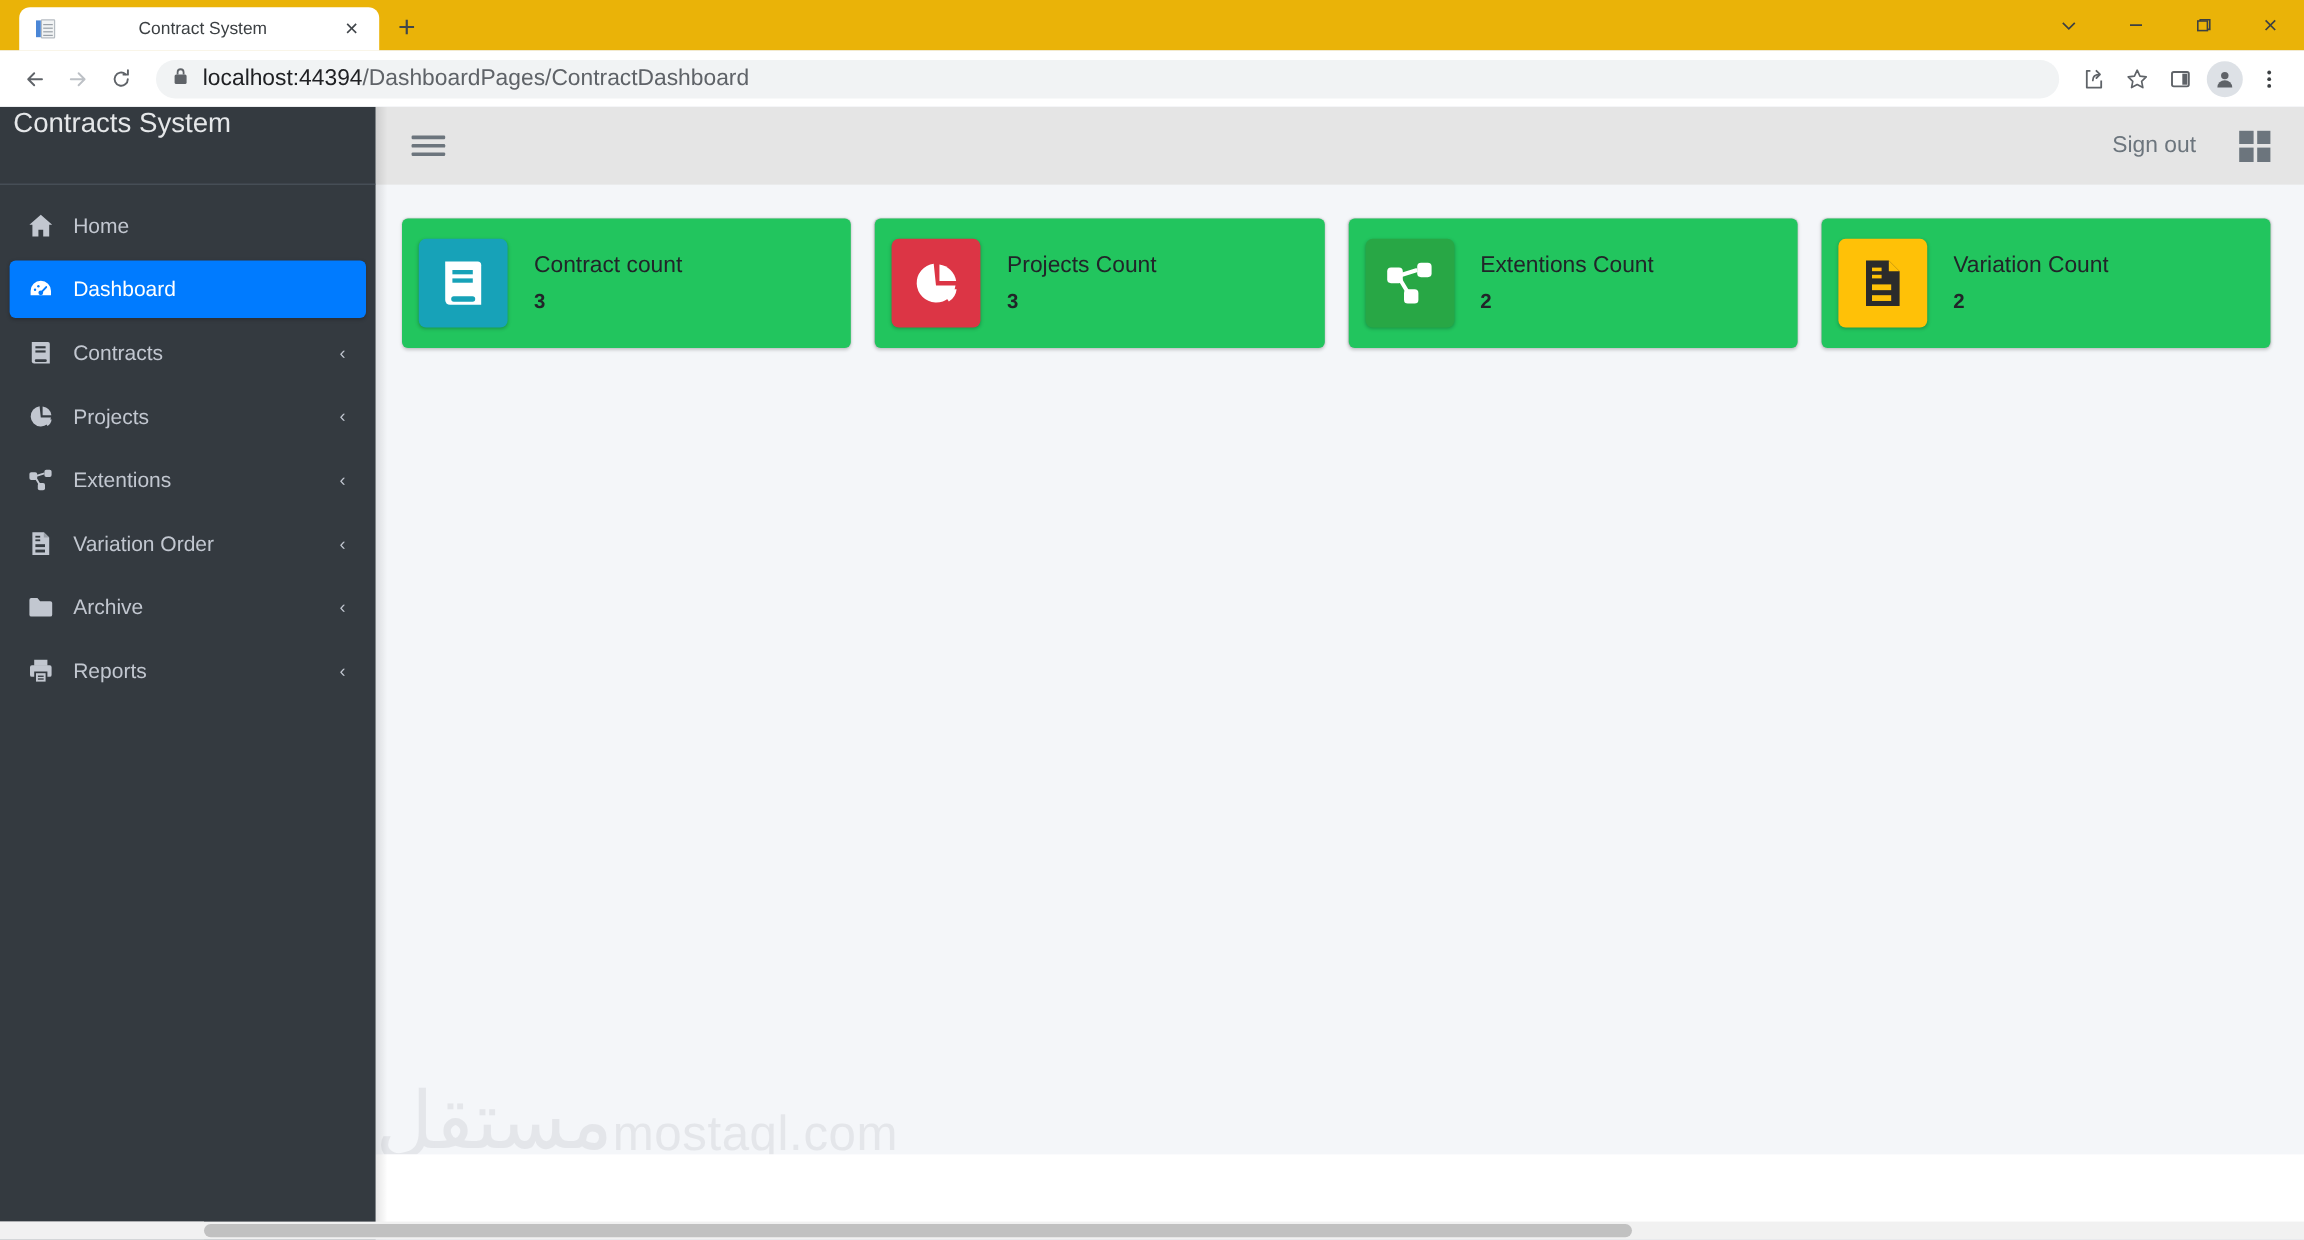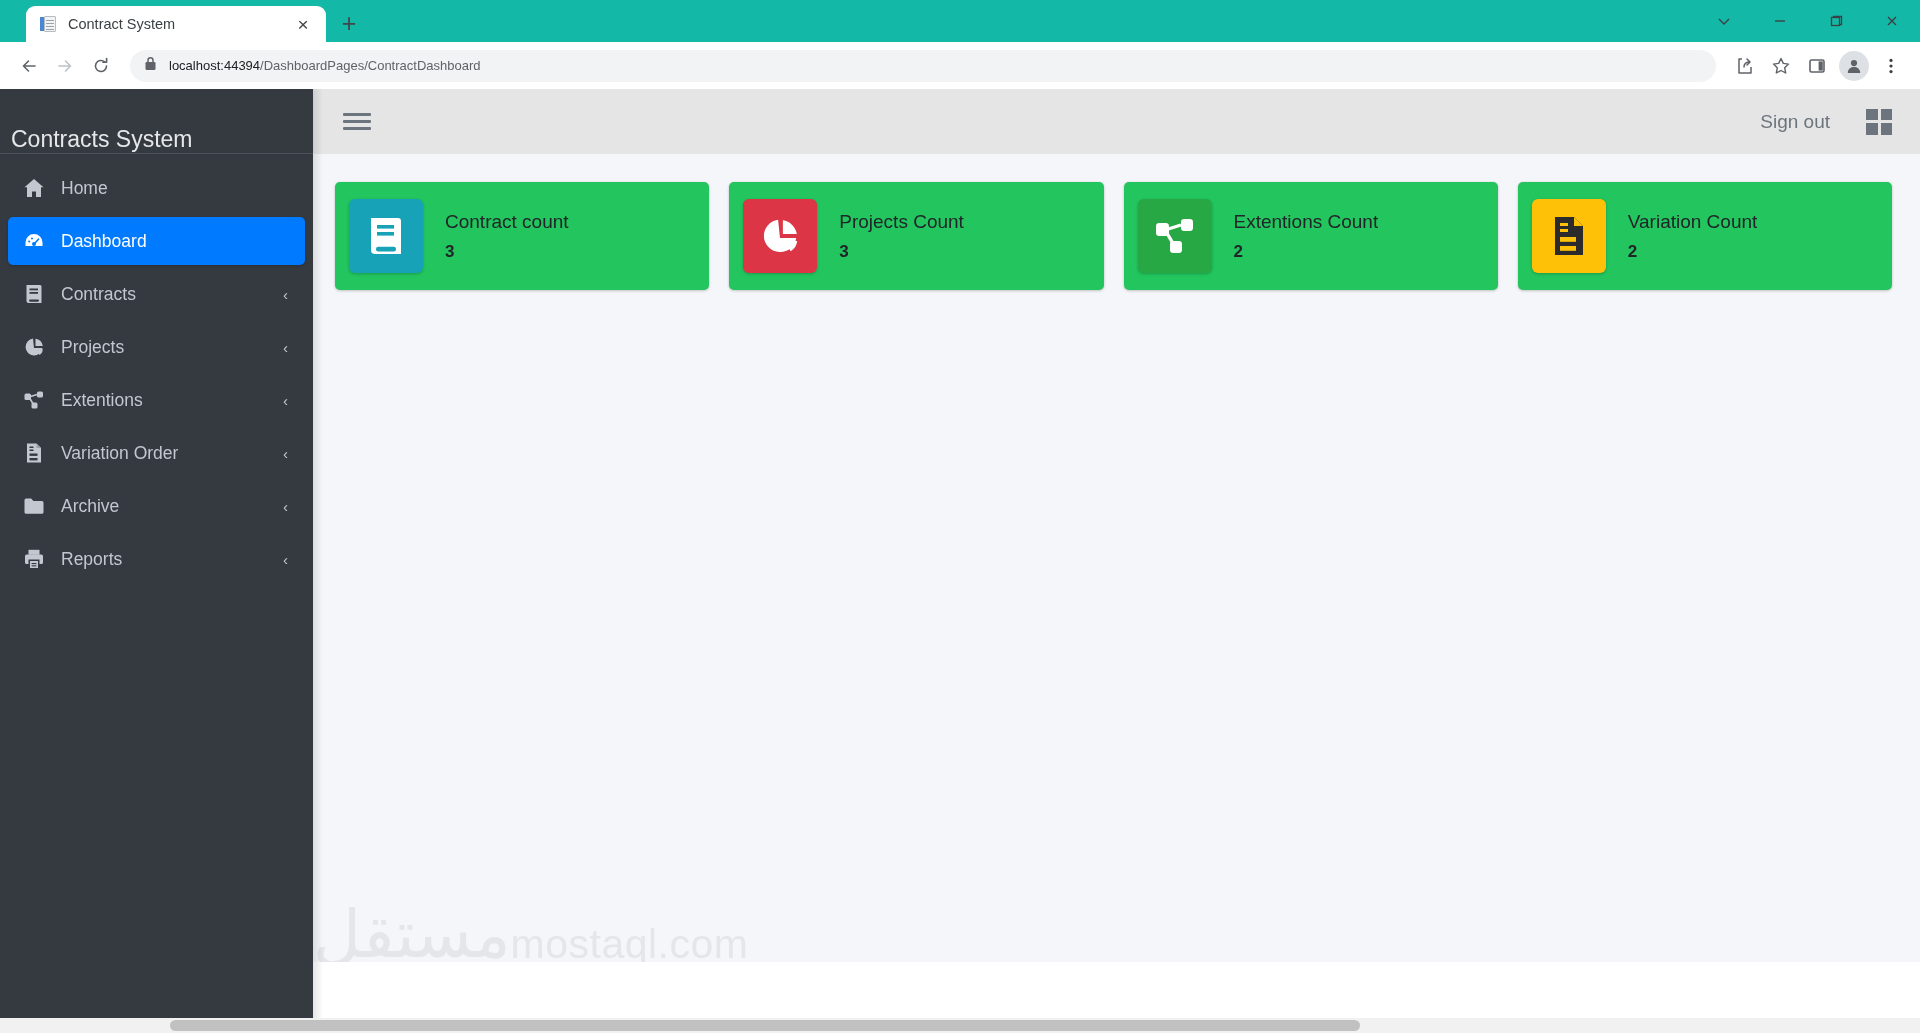--- a/index.html
+++ b/index.html
@@ -8,22 +8,22 @@
     width: 1920px; height: 1033px;
     overflow: hidden;
     font-family: "Liberation Sans", sans-serif;
     background: #d6d9de;
   }
 
   
   .browser { width: 1920px; height: 1033px; display: flex; flex-direction: column; }
 
   .tabstrip {
-    height: 42px; background: #14b8a6;
-    display: flex; align-items: flex-end; padding-left: 26px; flex: 0 0 42px;
+    height: 42px; background: #eab308;
+    display: flex; align-items: flex-end; padding-left: 16px; flex: 0 0 42px; text-align: center;
   }
   .tab {
     width: 300px; height: 36px; background: #ffffff;
     border-radius: 9px 9px 0 0;
     display: flex; align-items: center; padding: 0 10px 0 14px;
     position: relative;
   }
   .tab-favicon {
     width: 17px; height: 17px; flex: 0 0 17px; margin-right: 11px;
     position: relative;
@@ -70,21 +70,21 @@
     display: flex; align-items: center; justify-content: center; color: #5f6368;
     flex: 0 0 34px;
   }
   .tbtn.disabled { color: #bdc1c6; }
   .omnibox {
     flex: 1; height: 32px; background: #f1f3f4; border-radius: 16px;
     display: flex; align-items: center; padding: 0 14px; margin: 0 10px;
     gap: 12px; min-width: 0;
   }
   .omnibox .url {
-    font-size: 13px; color: #5f6368; white-space: nowrap;
+    font-size: 19px; color: #5f6368; white-space: nowrap;
     overflow: hidden; text-overflow: ellipsis;
   }
   .omnibox .url b { color: #202124; font-weight: 400; }
   .tb-right { display: flex; align-items: center; gap: 2px; }
   .profile-pill {
     width: 30px; height: 30px; border-radius: 50%; background: #dde1e6;
     display: flex; align-items: center; justify-content: center; color: #5f6368;
     margin: 0 3px;
   }
 
@@ -94,21 +94,21 @@
     background: #f4f6f9;
   }
 
   
   .sidebar {
     width: 313px; flex: 0 0 313px; background: #343a40; color: #c2c7d0;
     display: flex; flex-direction: column; overflow: hidden;
     position: relative; z-index: 3;
   }
   .brand {
-    height: 65px; flex: 0 0 65px; display: flex; align-items: flex-end;
+    height: 65px; flex: 0 0 65px; display: flex; align-items: flex-start;
     padding-left: 11px; border-bottom: 1px solid #4b545c;
   }
   .brand-text { font-size: 23px; color: #e5e7e9; font-weight: 400; white-space: nowrap; }
   .userpanel {
     display: flex; align-items: center; padding: 16px 10px 16px 16px;
     border-bottom: 1px solid #4f5962; gap: 14px;
   }
   .avatar {
     width: 42px; height: 42px; flex: 0 0 42px; border-radius: 50%;
     overflow: hidden; background: #8d93a0;

